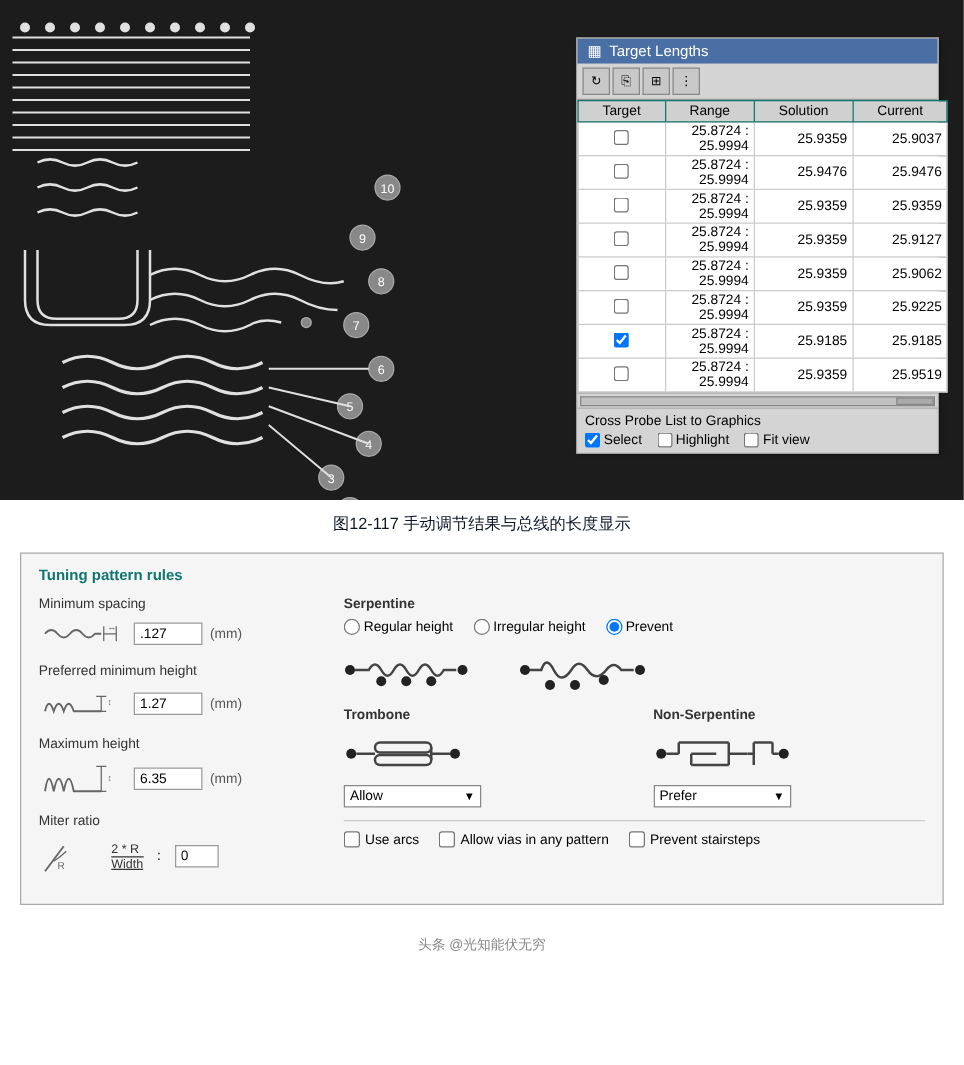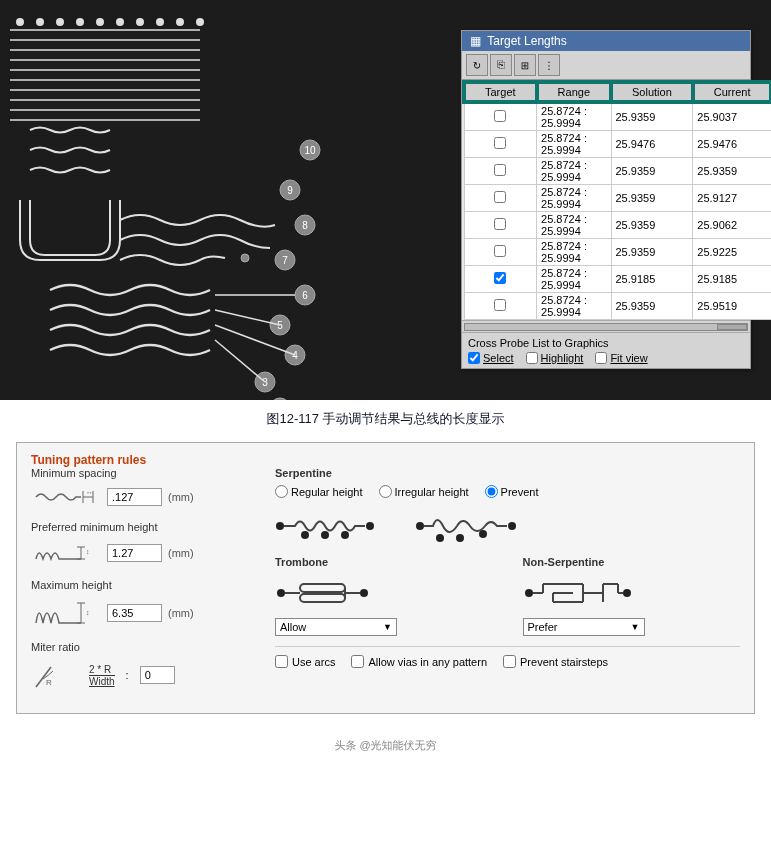--- a/index.html
+++ b/index.html
@@ -57,28 +57,29 @@
       cursor: pointer;
       font-size: 10px;
     }
     #target-table {
       width: 100%;
       border-collapse: collapse;
       font-size: 11px;
     }
     #target-table th {
       background: #d0d0d0;
-      border: 4px solid #0f766e;
+      border: 1px solid #0f766e;
       padding: 2px 19px;
       text-align: center;
       font-weight: normal;
     }
     #target-table td {
       border: 1px solid #ccc;
       padding: 1px 4px;
+      text-align: right;
       background: white;
     }
     #target-table td:first-child {
       text-align: center;
       width: 20px;
     }
     #target-table tr.checked td {
       background: #fff;
     }
     .row-checkbox {
@@ -115,21 +116,20 @@
       border-top: 1px solid #aaa;
       font-size: 11px;
     }
     #cross-probe-title {
       margin-bottom: 3px;
     }
     #cross-probe-checks {
       display: flex;
       gap: 12px;
       align-items: flex-end;
-      text-decoration: underline;
     }
     .check-item {
       display: flex;
       align-items: center;
       gap: 3px;
     }
 
     
     .pcb-traces {
       position: absolute;
@@ -149,21 +149,22 @@
     
     #bottom-panel {
       margin: 6px 16px 16px 16px;
       border: 1px solid #aaa;
       padding: 10px 14px 10px 14px;
       background: #f5f5f5;
     }
     #bottom-panel-title {
       font-size: 12px;
       font-weight: bold;
-      color: #c2410c;
+      margin-bottom: 10px;
+      color: #0f766e;
     }
     #bottom-layout {
       display: flex;
       gap: 4px;
     }
     #left-rules {
       flex: 0 0 240px;
     }
     #right-rules {
       flex: 1;
@@ -242,21 +243,21 @@
       display: flex;
       align-items: center;
       gap: 8px;
       margin-bottom: 6px;
     }
     .dropdown {
       border: 1px solid #888;
       background: white;
       padding: 2px 4px;
       font-size: 11px;
-      width: 122px;
+      width: 110px;
       display: flex;
       align-items: center;
       justify-content: space-between;
       cursor: pointer;
     }
     .dropdown-arrow {
       font-size: 9px;
     }
 
     

